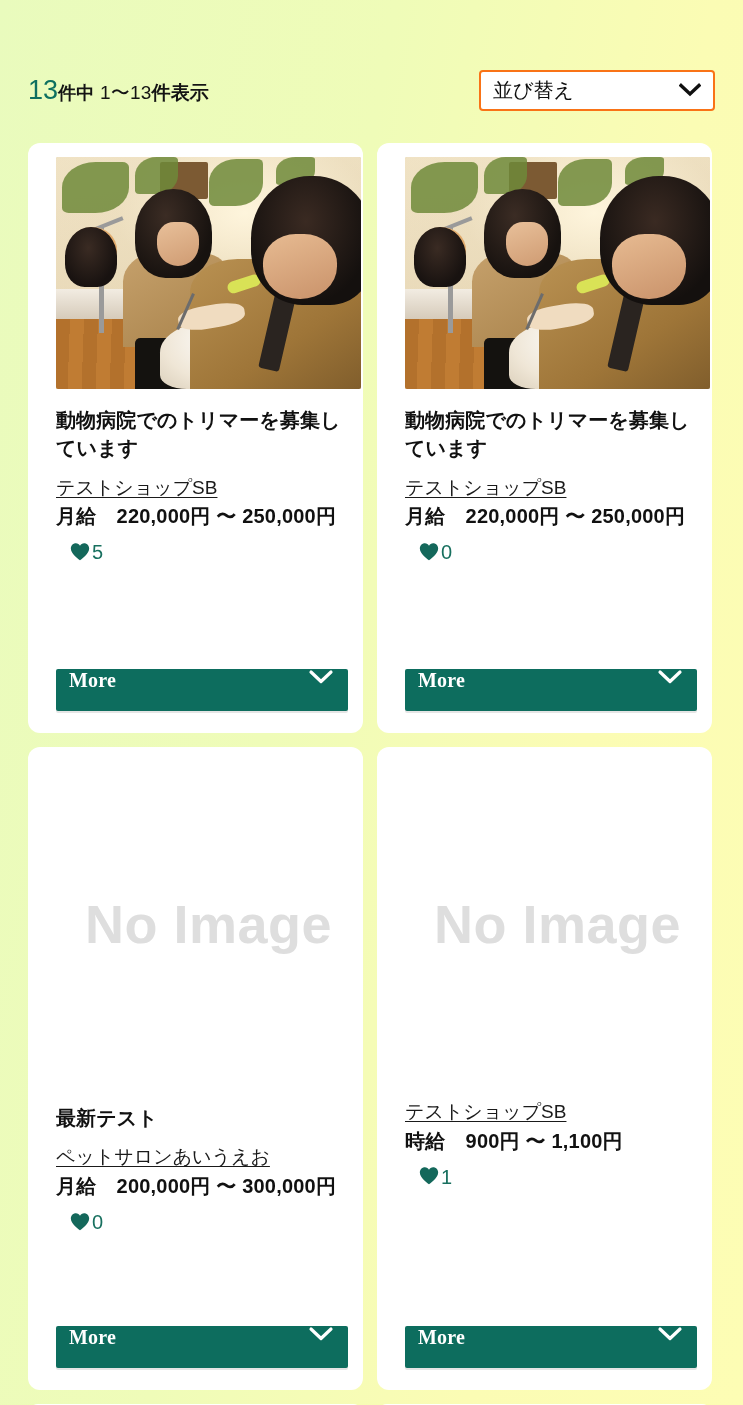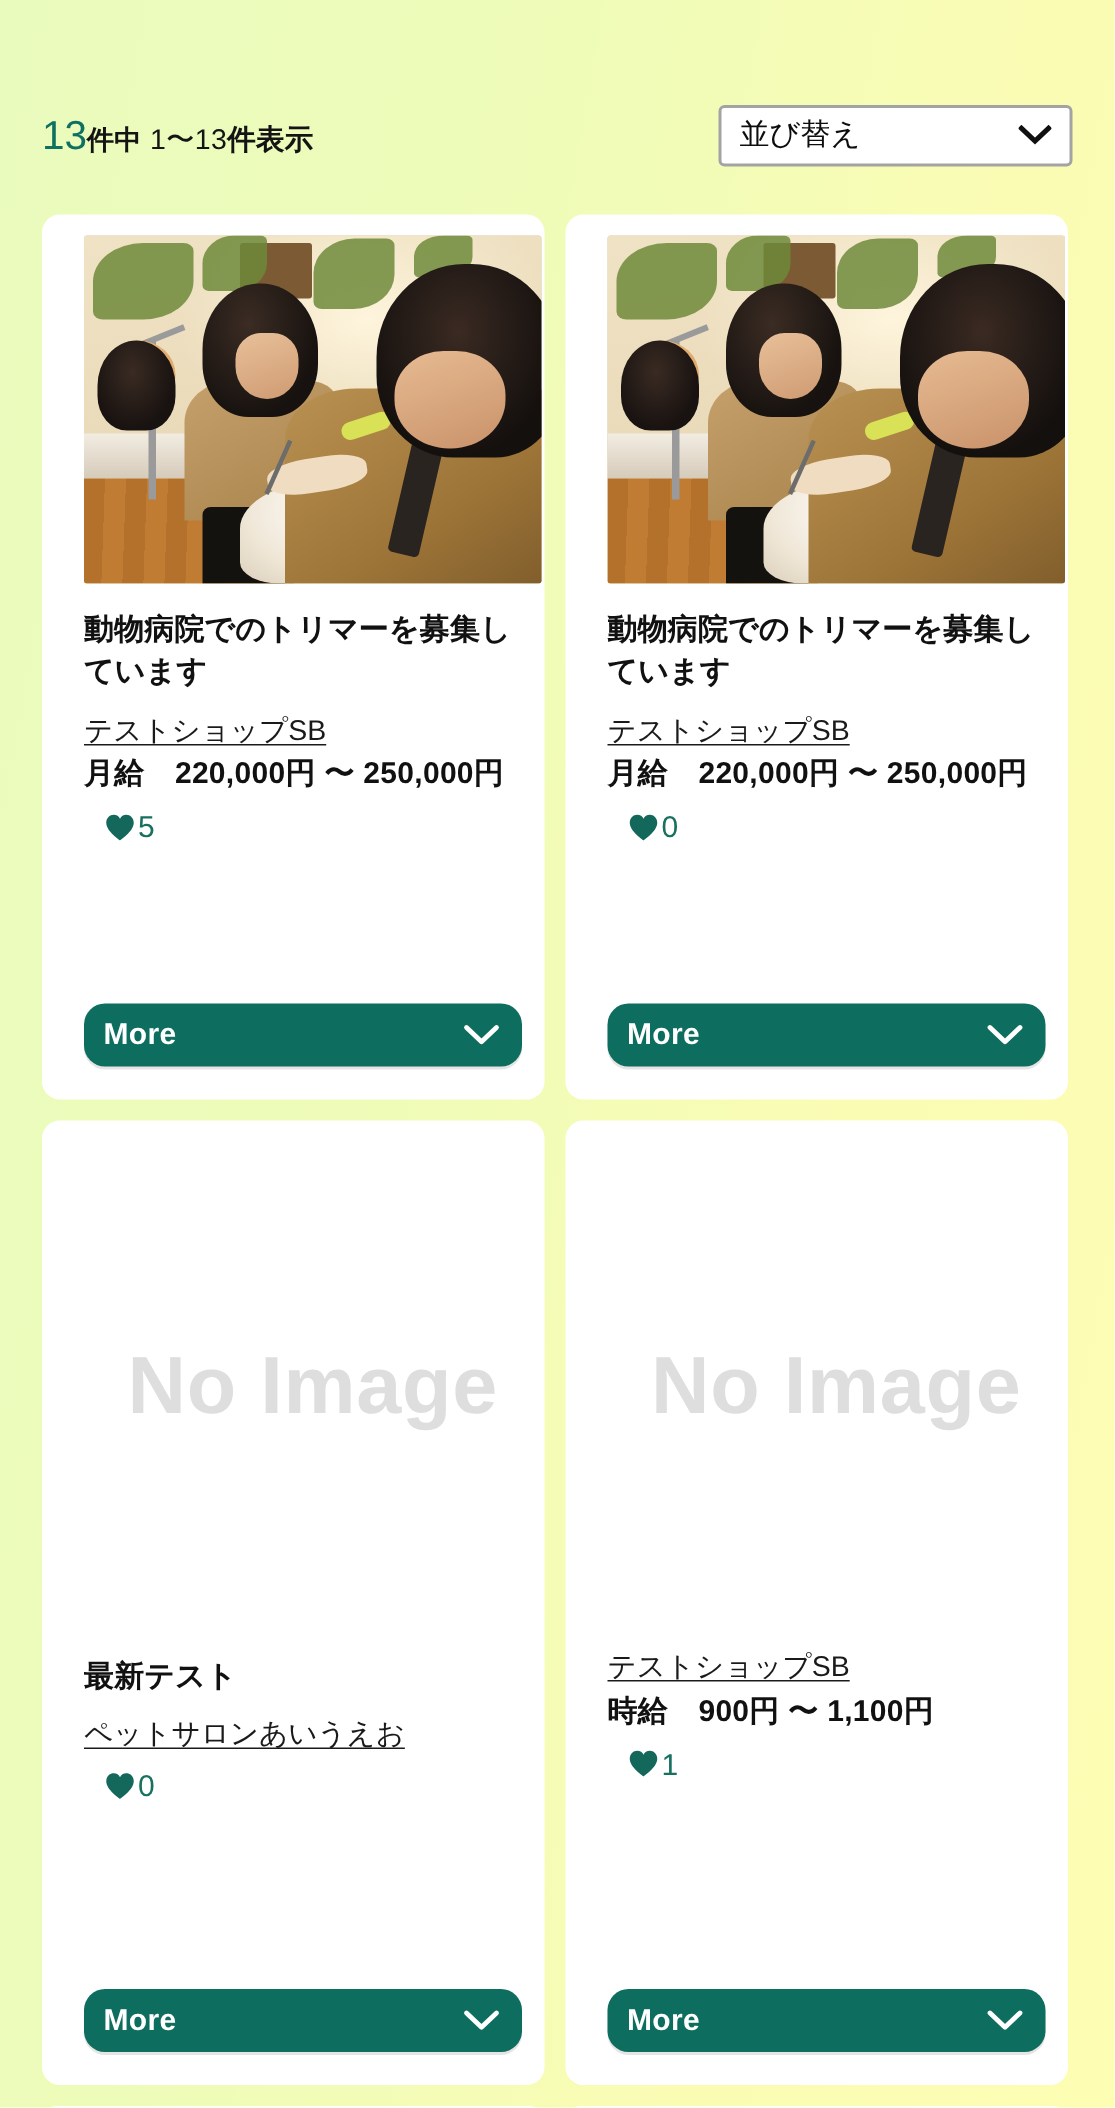--- a/index.html
+++ b/index.html
@@ -72,21 +72,21 @@
     height: 41px;
   }
   .sort-select {
     width: 236px;
     height: 41px;
     box-sizing: border-box;
     appearance: none;
     -webkit-appearance: none;
     -moz-appearance: none;
     background: #ffffff;
-    border: 2px solid #a3a3a3;
+    border: 2px solid #f97316;
     border-radius: 4px;
     font-family: "Liberation Sans", "DejaVu Sans", sans-serif;
     font-size: 20px;
     color: #0d0d0d;
     padding: 0 36px 0 12px;
     line-height: 37px;
     cursor: pointer;
   }
   .sort-caret {
     position: absolute;
@@ -347,26 +347,26 @@
     position: relative;
     top: 1px;
   }
 
   .more-btn {
     margin-top: auto;
     height: 42px;
     background: #0d6d5e;
     color: #ffffff;
     border: none;
-    border-radius: 14px;
+    border-radius: 2px;
     display: flex;
-    align-items: center;
+    align-items: flex-start;
     justify-content: space-between;
     padding: 0 14px 0 13px;
-    font-family: Liberation Sans, sans-serif;
+    font-family: Liberation Serif, serif;
     font-size: 20px;
     font-weight: bold;
     cursor: pointer;
     box-shadow: 0 2px 0 rgba(0,0,0,0.10);
     letter-spacing: 0.2px;
   }
   .more-chevron { width: 26px; height: 16px; display: block; }
 </style>
 </head>
 <body>
@@ -482,20 +482,21 @@
         </svg>
       </button>
     </div>
 
     <div class="card fixed-b">
       <div class="card-thumb noimage">
         <span class="noimage-text">No Image</span>
       </div>
       <div class="card-title">最新テスト</div>
       <a class="card-shop">ペットサロンあいうえお</a>
+      <div class="card-salary">月給　200,000円 〜 300,000円</div>
       <div class="card-likes">
         <svg class="heart-icon" viewBox="0 0 24 22">
           <path d="M12 21.5 C12 21.5 1 14.3 1 7.4 C1 3.6 3.8 1 7 1 C9.3 1 11.1 2.3 12 4.1 C12.9 2.3 14.7 1 17 1 C20.2 1 23 3.6 23 7.4 C23 14.3 12 21.5 12 21.5 Z" fill="#14685b"></path>
         </svg>
         <span class="like-count">0</span>
       </div>
       <button class="more-btn">
         <span>More</span>
         <svg class="more-chevron" viewBox="0 0 26 16">
           <path d="M3 3 L13 12.5 L23 3" fill="none" stroke="#ffffff" stroke-width="3.2" stroke-linecap="round" stroke-linejoin="round"></path>

